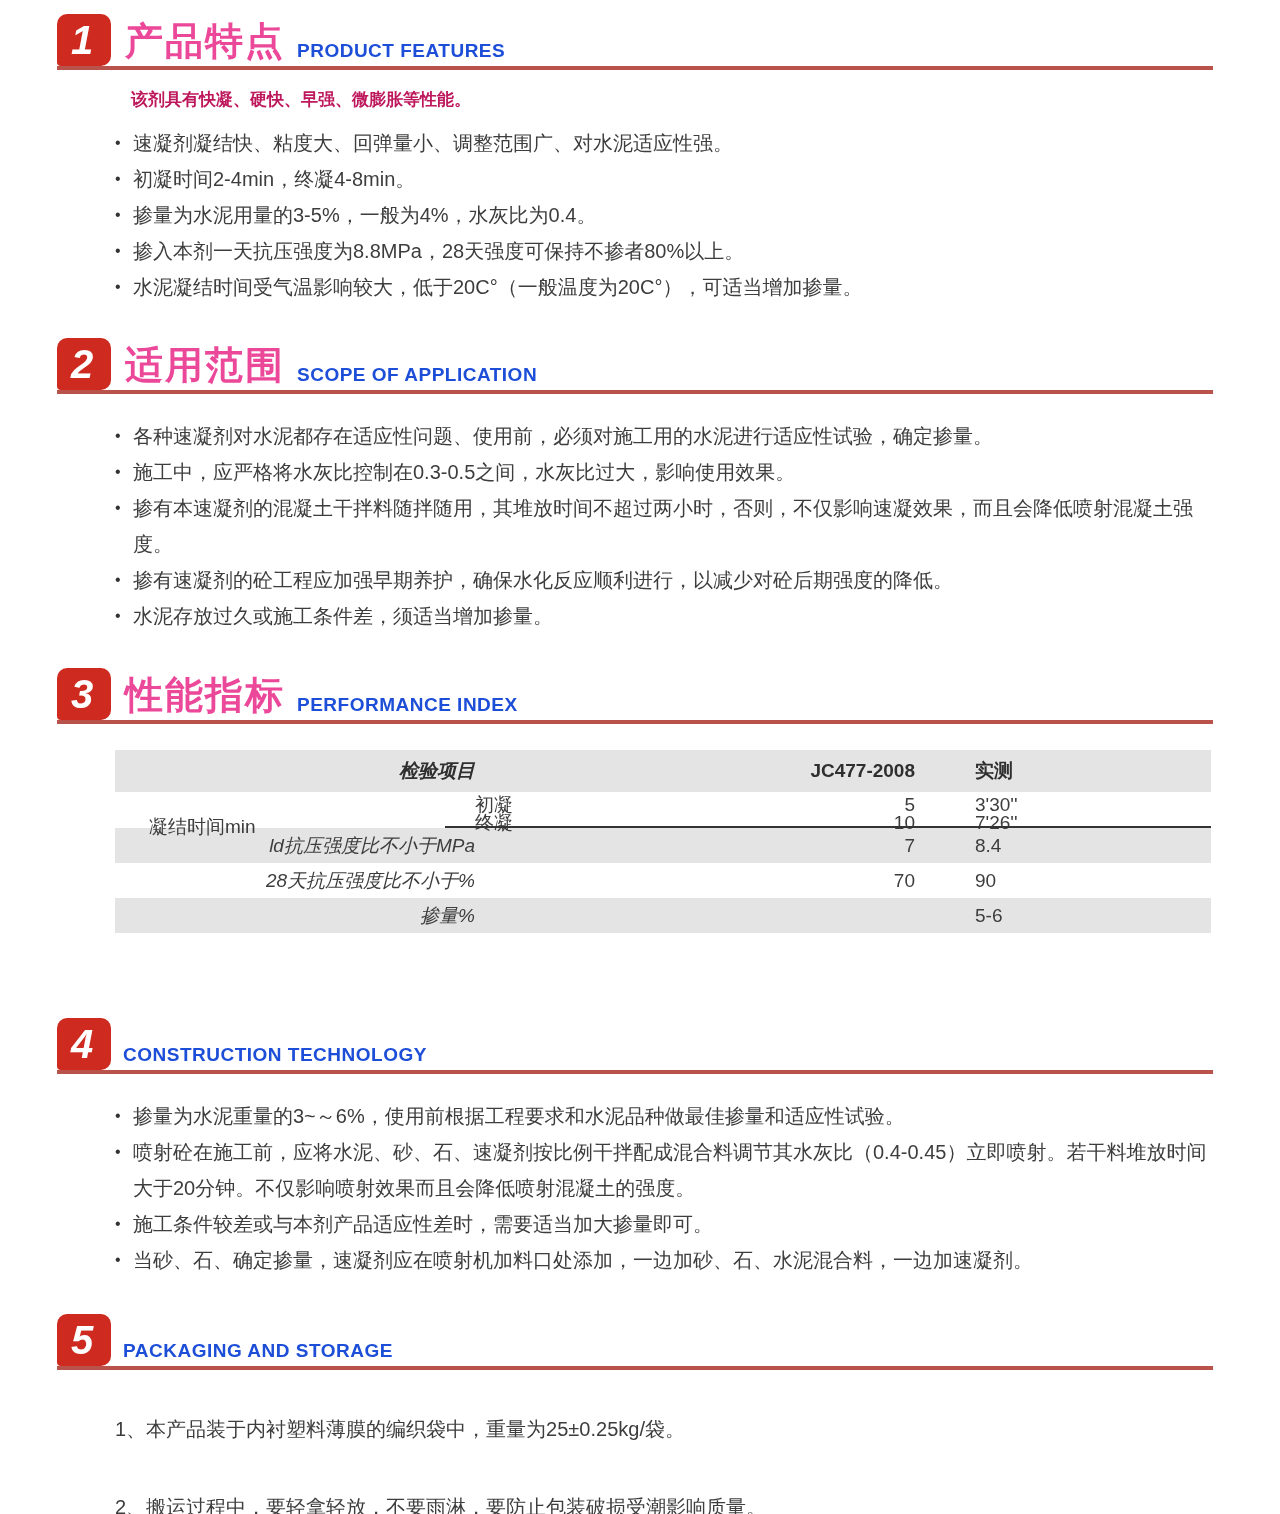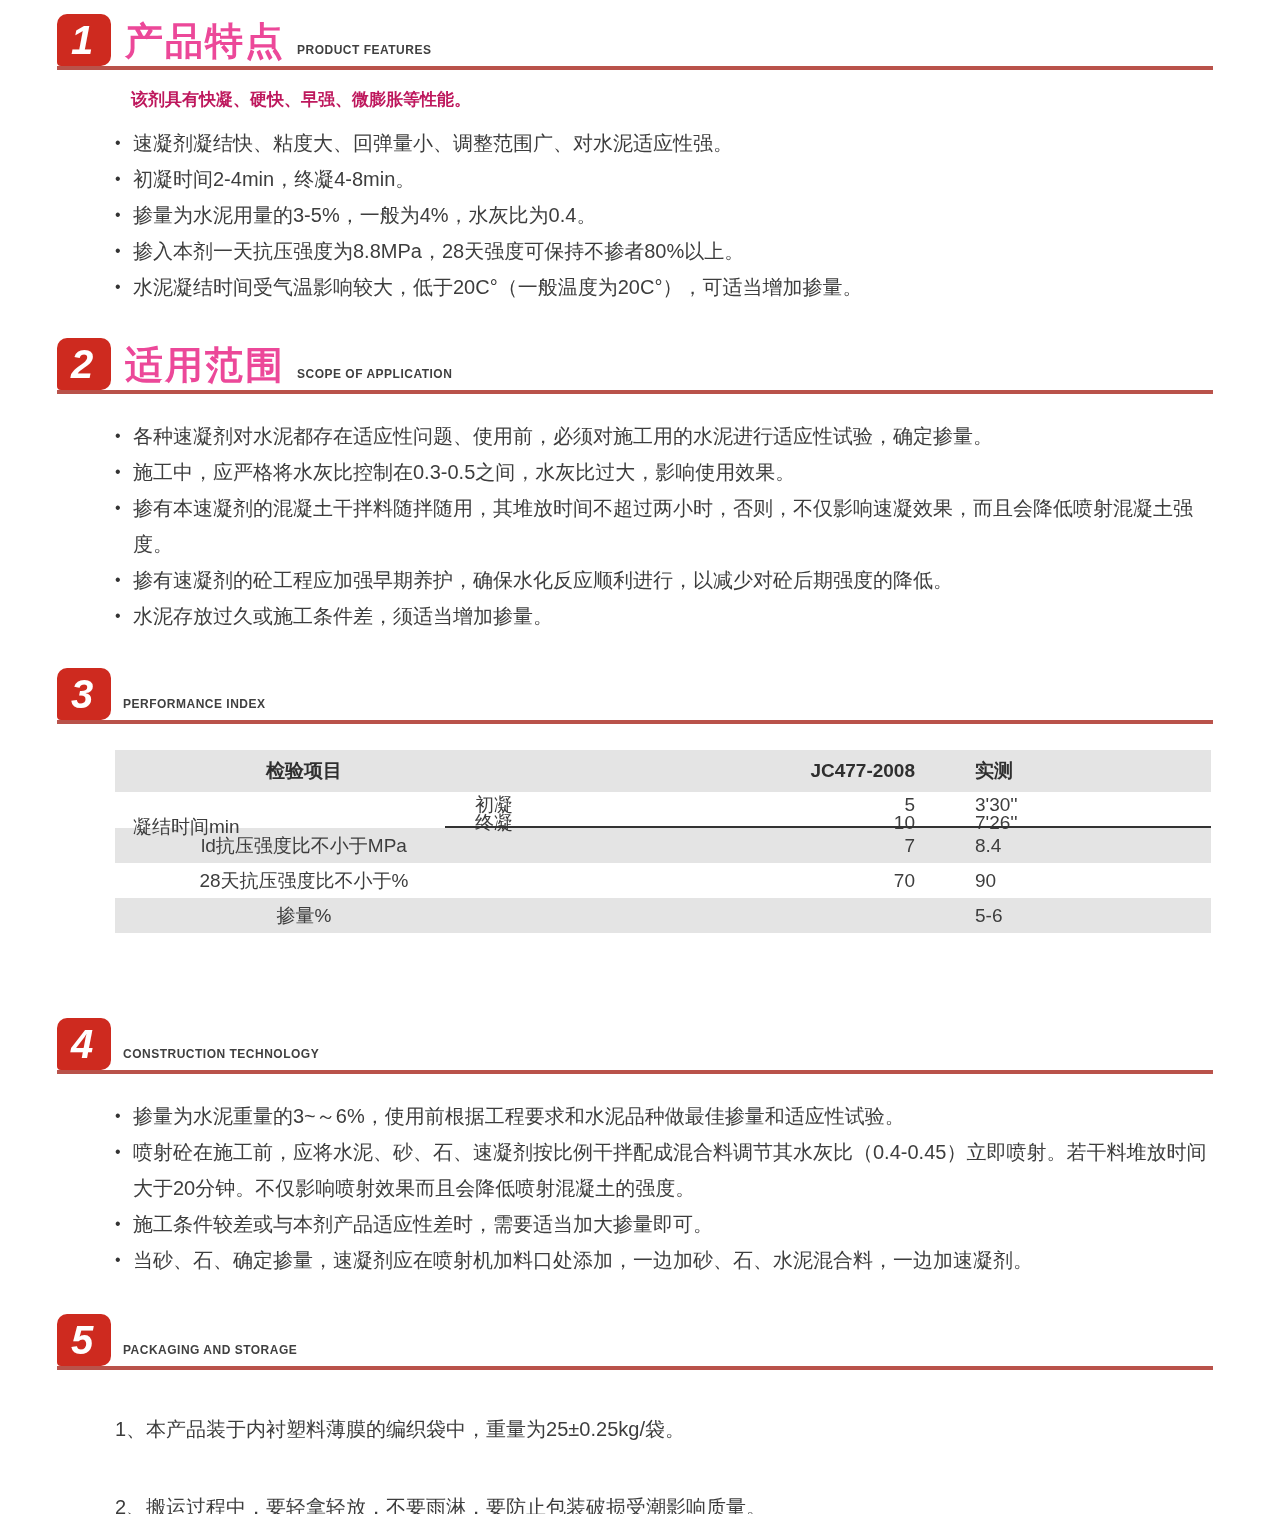--- a/index.html
+++ b/index.html
@@ -19,45 +19,45 @@
     border-radius:10px 10px 10px 4px;
     color:#ffffff; font-size:40px; font-weight:bold; font-style:italic;
     display:flex; align-items:center; justify-content:center;
     line-height:1; flex:0 0 auto; padding-right:4px; box-sizing:border-box;
   }
   .sec-title {
     margin-left:14px; color:#ec4899; font-size:38px; font-weight:900;
     letter-spacing:2px; line-height:50px; white-space:nowrap;
   }
   .sec-subtitle {
-    margin-left:12px; color:#404040; font-size:12px; font-weight:700;
+    margin-left:12px; color:#1d4ed8; font-size:19px; font-weight:700;
     line-height:17px; margin-bottom:7px; letter-spacing:0.5px; white-space:nowrap;
   }
   .sec-content { margin-left:115px; width:1100px; }
   .intro-line {
     margin:18px 0 8px 16px; font-size:17px; font-weight:700; color:#be185d;
   }
   .bullet-list { margin-top:14px; }
   .bullet-item { display:flex; line-height:36px; font-size:20px; color:#3d3d3d; }
   .bullet-dot { flex:0 0 18px; color:#333333; font-size:16px; }
   .bullet-text { flex:1 1 auto; }
   .numbered-list { margin-top:22px; }
   .numbered-item { line-height:37px; font-size:20px; color:#3d3d3d;margin-top:41px; }
 
   
   .perf-table { margin:26px 0 0 115px; width:1096px; font-size:19px; }
   .t-grid { display:grid; grid-template-columns:360px 120px 320px 1fr; align-items:center; }
   .t-header { background:#e4e4e4; height:42px; font-weight:700; color:#2f2f2f; }
-  .t-c1 { padding-left:18px; text-align:center; }
+  .t-c1 { padding-left:18px; text-align:right;font-style:italic; }
   .t-c3 { text-align:right; }
   .t-c4 { padding-left:60px; text-align:left; }
   .t-subblock { position:relative; }
   .t-subrow { height:18px; background:#ffffff; }
   .t-span-label {
-    position:absolute; left:0; top:0; height:70px; display:flex; align-items:center;
+    position:absolute; left:16px; top:0; height:70px; display:flex; align-items:center;
     padding-left:18px; box-sizing:border-box;
   }
   .t-divider {
     position:absolute; top:34px; left:330px; right:0; height:2px; background:#333333;
   }
   .t-row { height:35px; }
   .t-row.gray { background:#e4e4e4; }
   .t-row.white { background:#ffffff; }
 
   
@@ -133,20 +133,21 @@
             <span class="bullet-dot">•</span>
             <span class="bullet-text">水泥存放过久或施工条件差，须适当增加掺量。</span>
           </div>
       </div>
     </div>
   </div>
 
   <div class="section" id="sec3">
     <div class="sec-header">
       <div class="num-badge">3</div>
+      <div class="sec-title">性能指标</div>
       <div class="sec-subtitle">PERFORMANCE INDEX</div>
     </div>
 
     <div class="perf-table">
       <div class="t-grid t-header">
         <div class="t-c1">检验项目</div>
         <div></div>
         <div class="t-c3">JC477-2008</div>
         <div class="t-c4">实测</div>
       </div>

